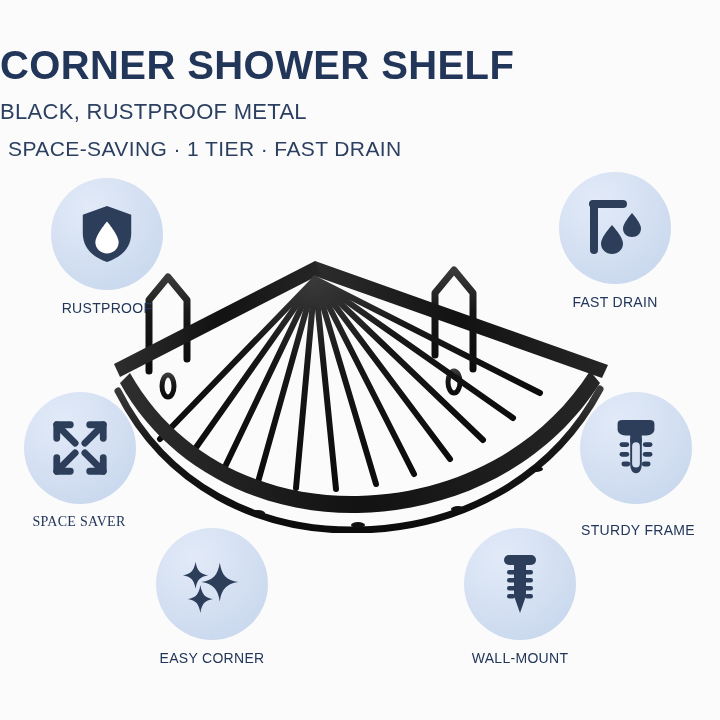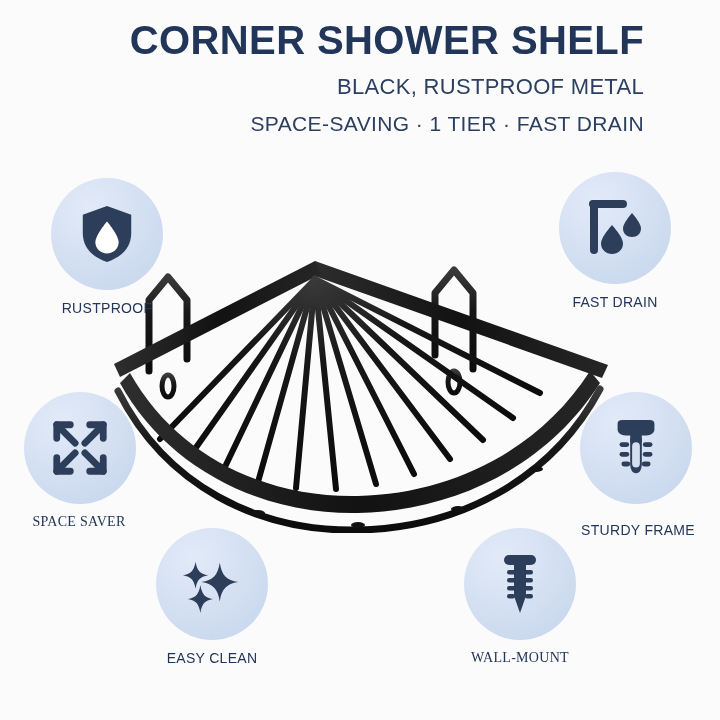--- a/index.html
+++ b/index.html
@@ -19,23 +19,23 @@
     position: relative;
     width: 720px;
     height: 720px;
     background: #fbfbfb;
   }
 
   
   .header {
     position: absolute;
     left: 0;
-    top: 19px;
+    top: 44px;
     width: 644px;
-    text-align: right;
+    text-align: left;
   }
   .title {
     font-size: 40px;
     font-weight: 700;
     letter-spacing: 0.4px;
     color: #22365a;
     line-height: 1.05;
     margin: 0;
     white-space: nowrap;
   }
@@ -86,21 +86,21 @@
     color: #22365a;
     white-space: nowrap;
   }
 
   
   #badge-rustproof    { left: 27px;  top: 178px; }
   #badge-fastdrain    { left: 535px; top: 172px; }
   #badge-spacesaver   { left: 0px;   top: 392px; font-family: Liberation Serif, serif; }
   #badge-sturdyframe  { left: 556px; top: 392px; }
   #badge-easyclean    { left: 132px; top: 528px; }
-  #badge-wallmount    { left: 440px; top: 528px; font-family: Liberation Serif, serif; }
+  #badge-wallmount    { left: 440px; top: 528px; }
 
   #badge-spacesaver .cap  { margin-left: -2px; }
   #badge-sturdyframe .cap { margin-left: 4px; margin-top: 18px; }
 
   
   #product {
     position: absolute;
     left: 108px;
     top: 243px;
     width: 510px;
@@ -256,21 +256,21 @@
   <div class="badge" id="badge-easyclean">
     <div class="disc">
       <span>
         <svg width="62" height="62" viewBox="0 0 64 64" xmlns="http://www.w3.org/2000/svg">
           <path d="M40 10 C42 23 47 28 59 30 C47 32 42 37 40 50 C38 37 33 32 21 30 C33 28 38 23 40 10 Z" fill="#2c3e5a"></path>
           <path d="M15 9 C16.5 18 19.5 21.5 28 23 C19.5 24.5 16.5 28 15 37 C13.5 28 10.5 24.5 2 23 C10.5 21.5 13.5 18 15 9 Z" fill="#2c3e5a"></path>
           <path d="M20 33 C21.5 42.5 24.5 46 33 47.5 C24.5 49 21.5 52.5 20 62 C18.5 52.5 15.5 49 7 47.5 C15.5 46 18.5 42.5 20 33 Z" fill="#2c3e5a"></path>
         </svg>
       </span>
     </div>
-    <div class="cap">EASY CLEAN</div>
+    <div class="cap">EASY CORNER</div>
   </div>
 
   <div class="badge" id="badge-wallmount">
     <div class="disc">
       <span>
         <svg width="50" height="64" viewBox="0 0 50 64" xmlns="http://www.w3.org/2000/svg">
           <rect x="9" y="3" width="32" height="10" rx="5" fill="#2c3e5a"></rect>
           <path d="M19 12 H31 L31 44 L25 61 L19 44 Z" fill="#2c3e5a"></path>
           <g fill="#2c3e5a">
             <rect x="12" y="18" width="9" height="4.5" rx="2.2"></rect>

